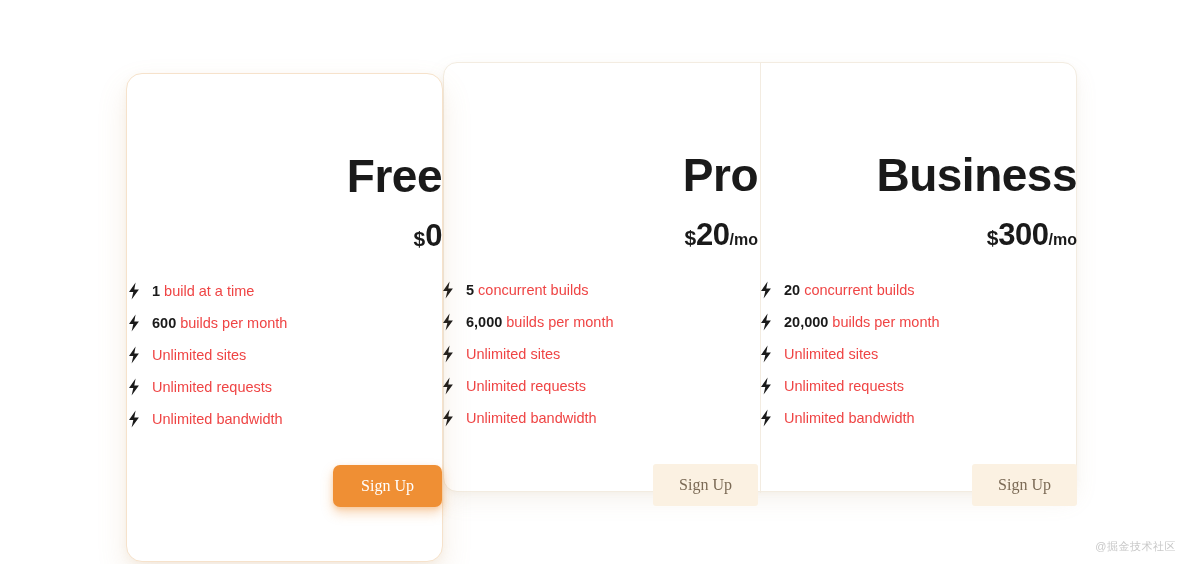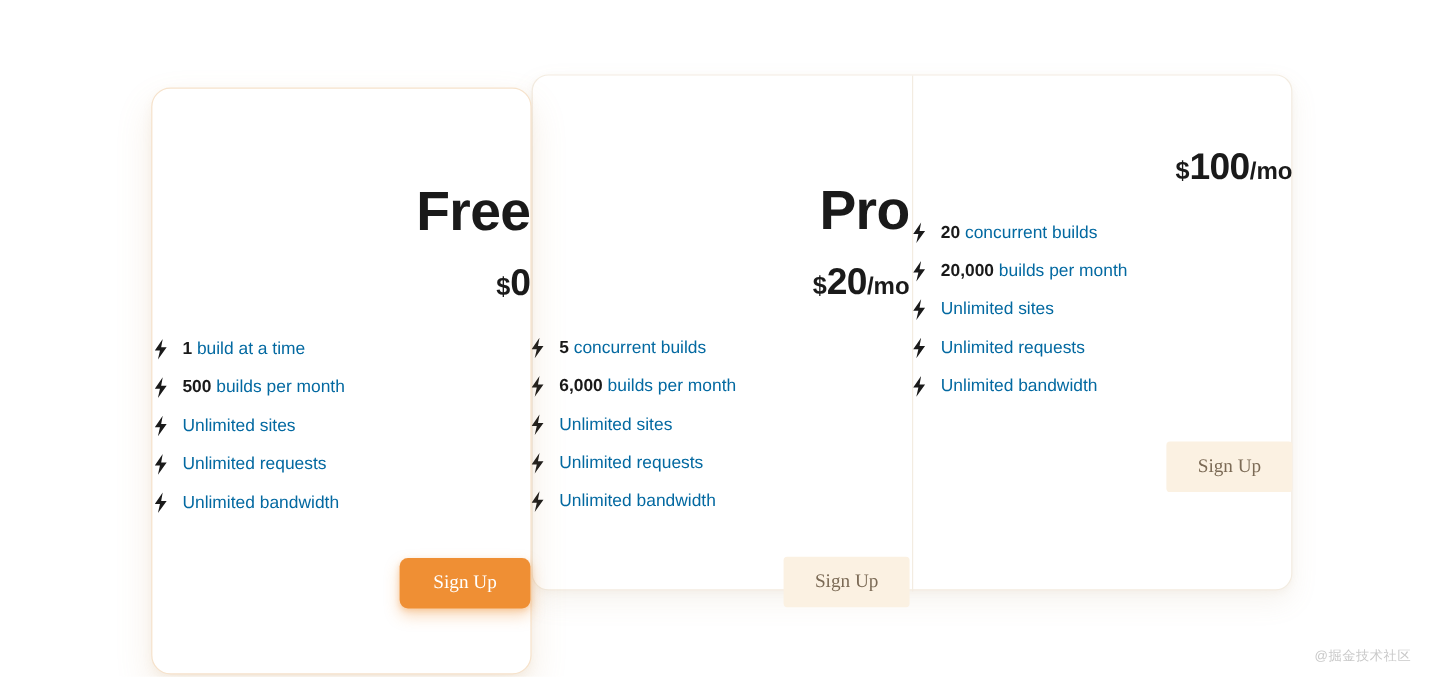--- a/index.html
+++ b/index.html
@@ -118,21 +118,21 @@
   .price-currency {
     font-size: 21px;
     font-weight: bold;
   }
   .price-amount {
     font-size: 31px;
     font-weight: bold;
     letter-spacing: -0.5px;
   }
   .price-period {
-    font-size: 20px;
+    font-size: 16px;
     font-weight: bold;
   }
 
   
   .feature-list {
     list-style: none;
     margin: 0;
     padding: 0;
     margin-top: 24px;
     width: 100%;
@@ -161,21 +161,21 @@
     align-items: center;
     justify-content: center;
   }
   .bolt-icon svg { display: block; }
   .feature-strong {
     color: #1a1a1a;
     font-weight: bold;
     margin-right: 4px;
   }
   .feature-text {
-    color: #0369a1;
+    color: #ef4444;
   }
 
   
   .signup-button {
     border: none;
     cursor: pointer;
     font-family: Liberation Serif, serif;
     font-size: 16px;
     line-height: 1;
     white-space: nowrap;
@@ -233,21 +233,21 @@
           </span>
         <span class="feature-strong">1</span>
         <span class="feature-text">build at a time</span>
       </li>
       <li class="feature-item">
         <span class="bolt-icon">
             <svg width="14" height="18" viewBox="0 0 14 18">
               <path d="M8.6 0.4 L2.0 10.0 L6.3 10.0 L4.6 17.6 L11.9 7.4 L7.3 7.4 Z" fill="#1a1a1a"></path>
             </svg>
           </span>
-        <span class="feature-strong">500</span>
+        <span class="feature-strong">600</span>
         <span class="feature-text">builds per month</span>
       </li>
       <li class="feature-item">
         <span class="bolt-icon">
             <svg width="14" height="18" viewBox="0 0 14 18">
               <path d="M8.6 0.4 L2.0 10.0 L6.3 10.0 L4.6 17.6 L11.9 7.4 L7.3 7.4 Z" fill="#1a1a1a"></path>
             </svg>
           </span>
 
         <span class="feature-text">Unlimited sites</span>
@@ -325,23 +325,24 @@
             </svg>
           </span>
 
         <span class="feature-text">Unlimited bandwidth</span>
       </li>
     </ul>
     <button class="signup-button btn-ghost">Sign Up</button>
   </div>
 
   <div class="card card-business">
+    <div class="plan-name">Business</div>
     <div class="price-row">
       <span class="price-currency">$</span>
-        <span class="price-amount">100</span>
+        <span class="price-amount">300</span>
         <span class="price-period">/mo</span>
     </div>
     <ul class="feature-list">
       <li class="feature-item">
         <span class="bolt-icon">
             <svg width="14" height="18" viewBox="0 0 14 18">
               <path d="M8.6 0.4 L2.0 10.0 L6.3 10.0 L4.6 17.6 L11.9 7.4 L7.3 7.4 Z" fill="#1a1a1a"></path>
             </svg>
           </span>
         <span class="feature-strong">20</span>

